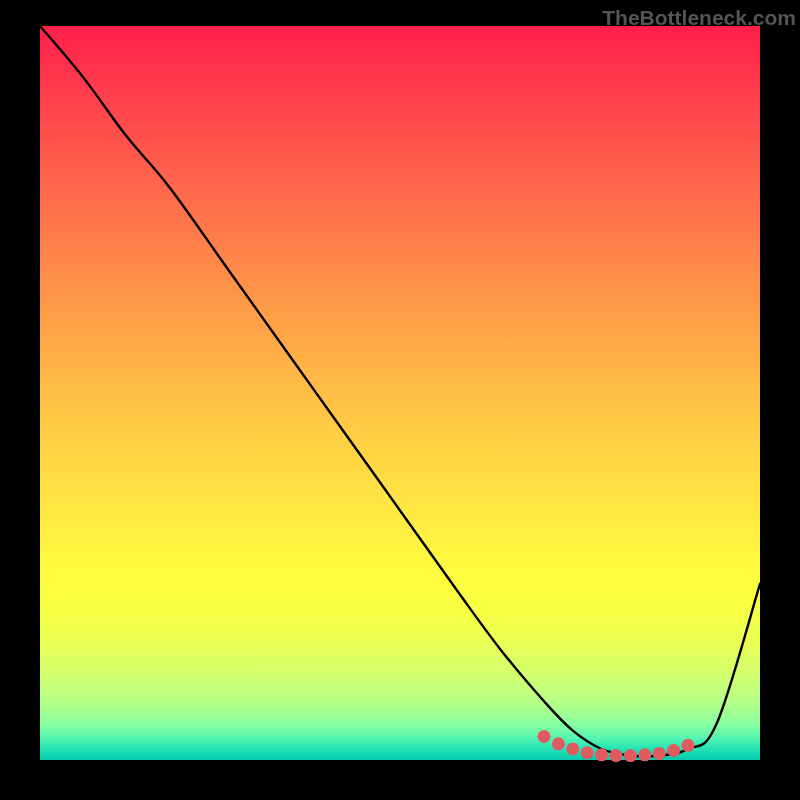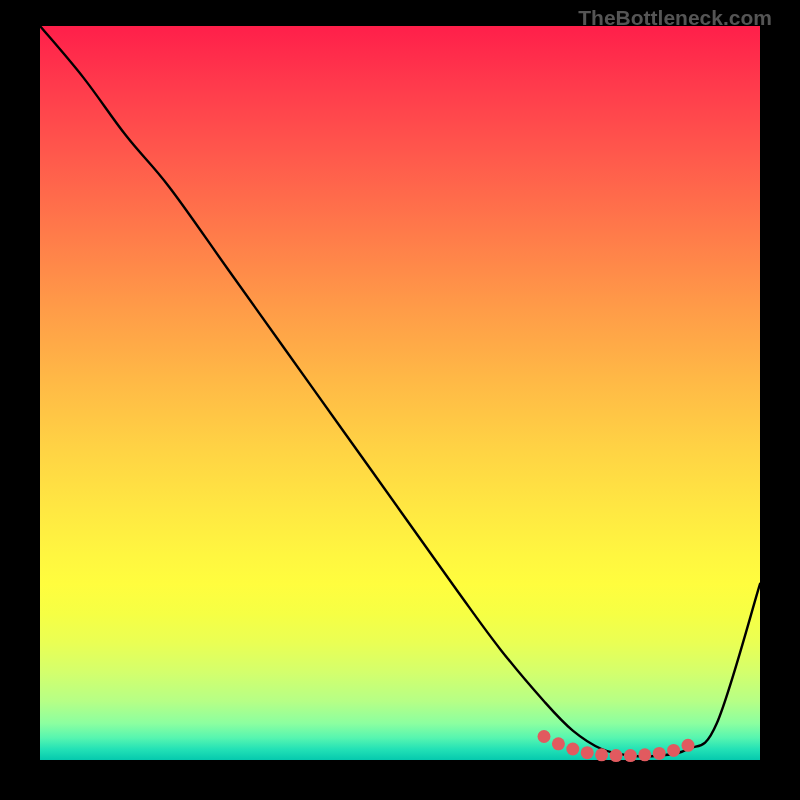--- a/index.html
+++ b/index.html
@@ -7,21 +7,21 @@
     padding: 0;
     background: #000;
     width: 800px;
     height: 800px;
     position: relative;
     font-family: Arial, sans-serif;
   }
   .watermark {
     position: absolute;
     top: 6px;
-    right: 28px;
+    right: 4px;
     color: #555;
     font-size: 21px;
     font-weight: 600;
     z-index: 10;
   }
   .plot-area {
     position: absolute;
     left: 40px;
     top: 26px;
     width: 720px;

